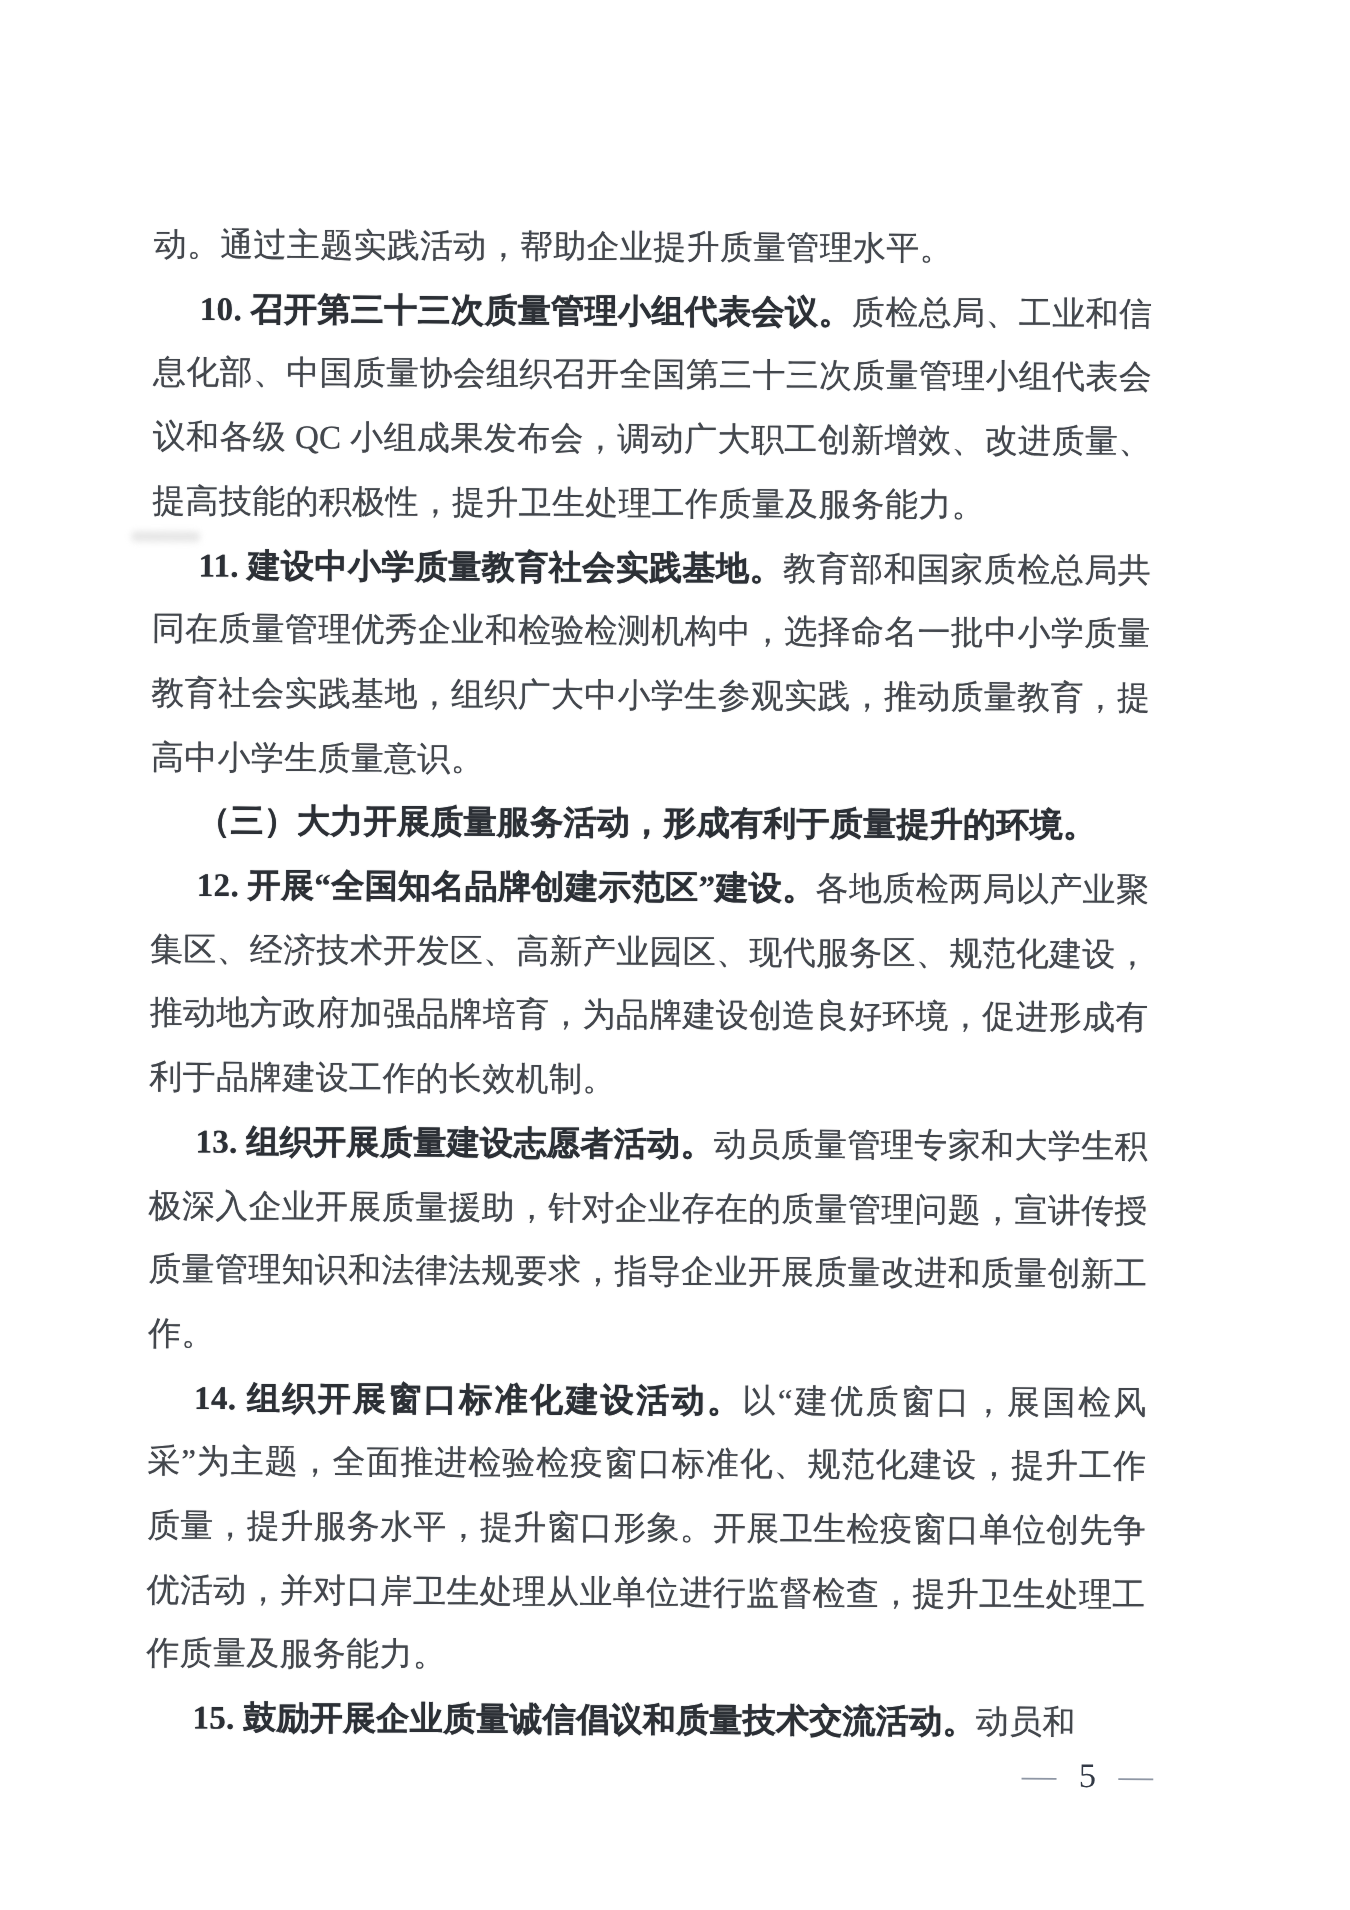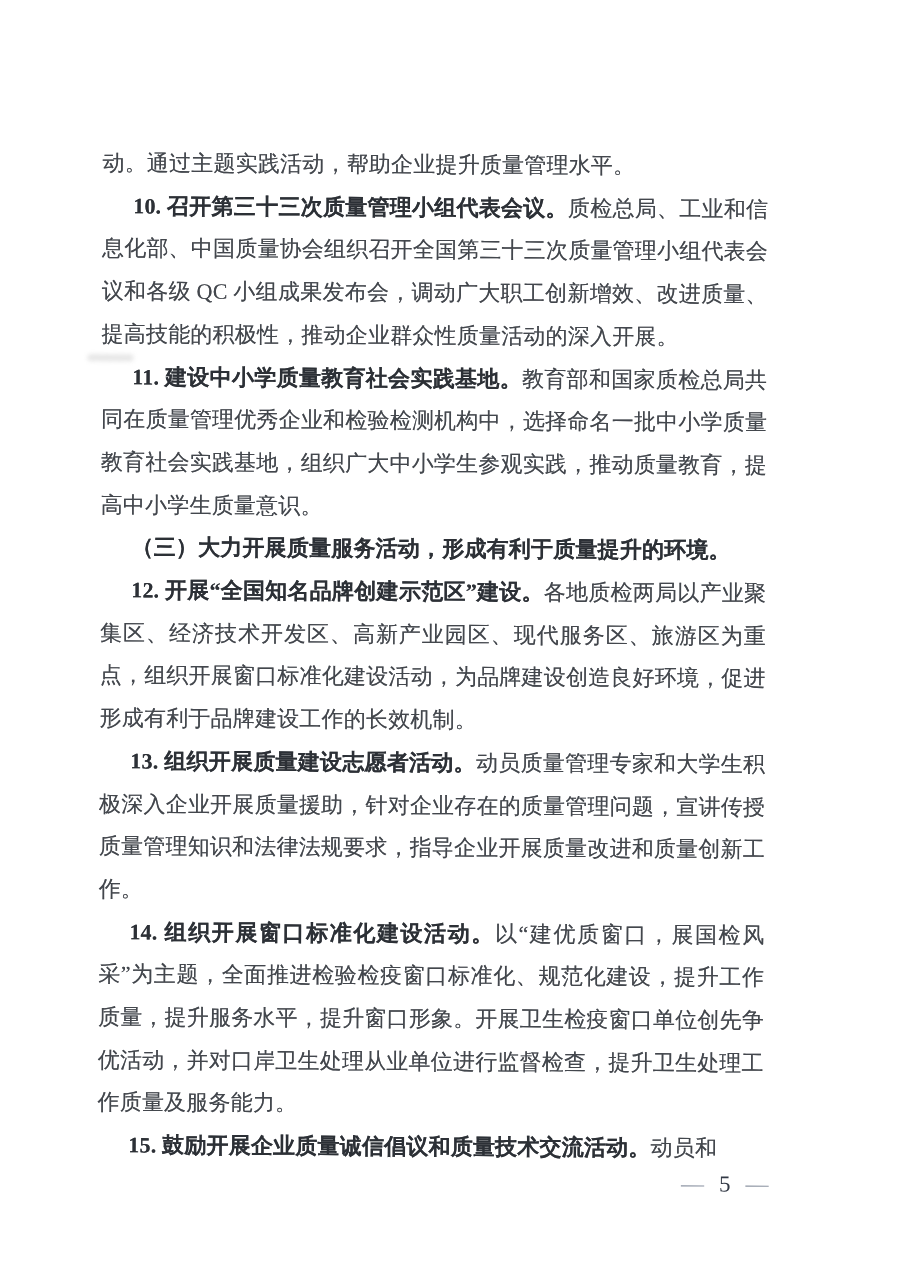--- a/index.html
+++ b/index.html
@@ -83,24 +83,24 @@
     filter: blur(1px);
   }
 </style>
 </head>
 <body>
 
 <div class="sheet">
 
   <div class="doc-body">
       <p class="para"><span class="run">动。通过主题实践活动，帮助企业提升质量管理水平。</span></p>
-      <p class="para indent"><span class="run bold">10. 召开第三十三次质量管理小组代表会议。</span><span class="run">质检总局、工业和信息化部、中国质量协会组织召开全国第三十三次质量管理小组代表会议和各级 QC 小组成果发布会，调动广大职工创新增效、改进质量、提高技能的积极性，推动企业群众性质量活动的深入开展。</span></p>
+      <p class="para indent"><span class="run bold">10. 召开第三十三次质量管理小组代表会议。</span><span class="run">质检总局、工业和信息化部、中国质量协会组织召开全国第三十三次质量管理小组代表会议和各级 QC 小组成果发布会，调动广大职工创新增效、改进质量、提高技能的积极性，提升卫生处理工作质量及服务能力。</span></p>
       <p class="para indent"><span class="run bold">11. 建设中小学质量教育社会实践基地。</span><span class="run">教育部和国家质检总局共同在质量管理优秀企业和检验检测机构中，选择命名一批中小学质量教育社会实践基地，组织广大中小学生参观实践，推动质量教育，提高中小学生质量意识。</span></p>
       <p class="para indent"><span class="run bold">（三）大力开展质量服务活动，形成有利于质量提升的环境。</span></p>
-      <p class="para indent"><span class="run bold">12. 开展“全国知名品牌创建示范区”建设。</span><span class="run">各地质检两局以产业聚集区、经济技术开发区、高新产业园区、现代服务区、旅游区为重点，组织开展窗口标准化建设活动，为品牌建设创造良好环境，促进形成有利于品牌建设工作的长效机制。</span></p>
+      <p class="para indent"><span class="run bold">12. 开展“全国知名品牌创建示范区”建设。</span><span class="run">各地质检两局以产业聚集区、经济技术开发区、高新产业园区、现代服务区、规范化建设，推动地方政府加强品牌培育，为品牌建设创造良好环境，促进形成有利于品牌建设工作的长效机制。</span></p>
       <p class="para indent"><span class="run bold">13. 组织开展质量建设志愿者活动。</span><span class="run">动员质量管理专家和大学生积极深入企业开展质量援助，针对企业存在的质量管理问题，宣讲传授质量管理知识和法律法规要求，指导企业开展质量改进和质量创新工作。</span></p>
       <p class="para indent"><span class="run bold">14. 组织开展窗口标准化建设活动。</span><span class="run">以“建优质窗口，展国检风采”为主题，全面推进检验检疫窗口标准化、规范化建设，提升工作质量，提升服务水平，提升窗口形象。开展卫生检疫窗口单位创先争优活动，并对口岸卫生处理从业单位进行监督检查，提升卫生处理工作质量及服务能力。</span></p>
       <p class="para indent"><span class="run bold">15. 鼓励开展企业质量诚信倡议和质量技术交流活动。</span><span class="run">动员和</span></p>
     </div>
 
   <div class="scan-smudge"></div>
   <div class="scan-dot"></div>
 
   <div class="page-footer">
     <span class="footer-dash">—</span>

